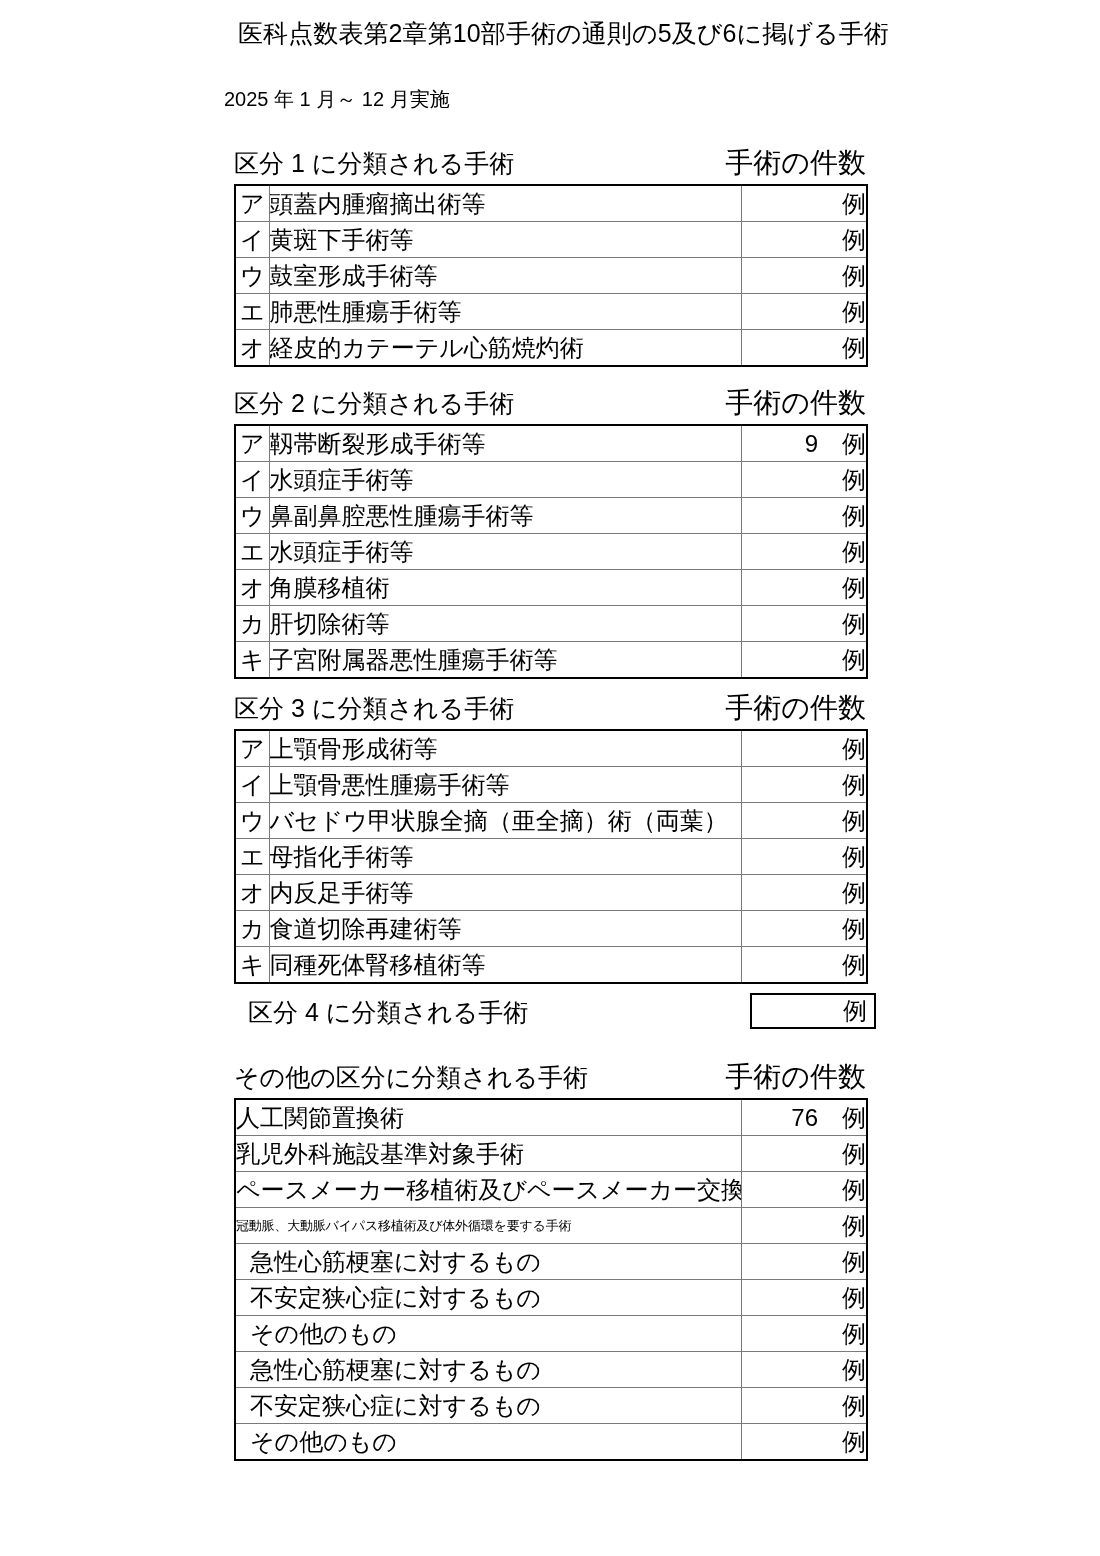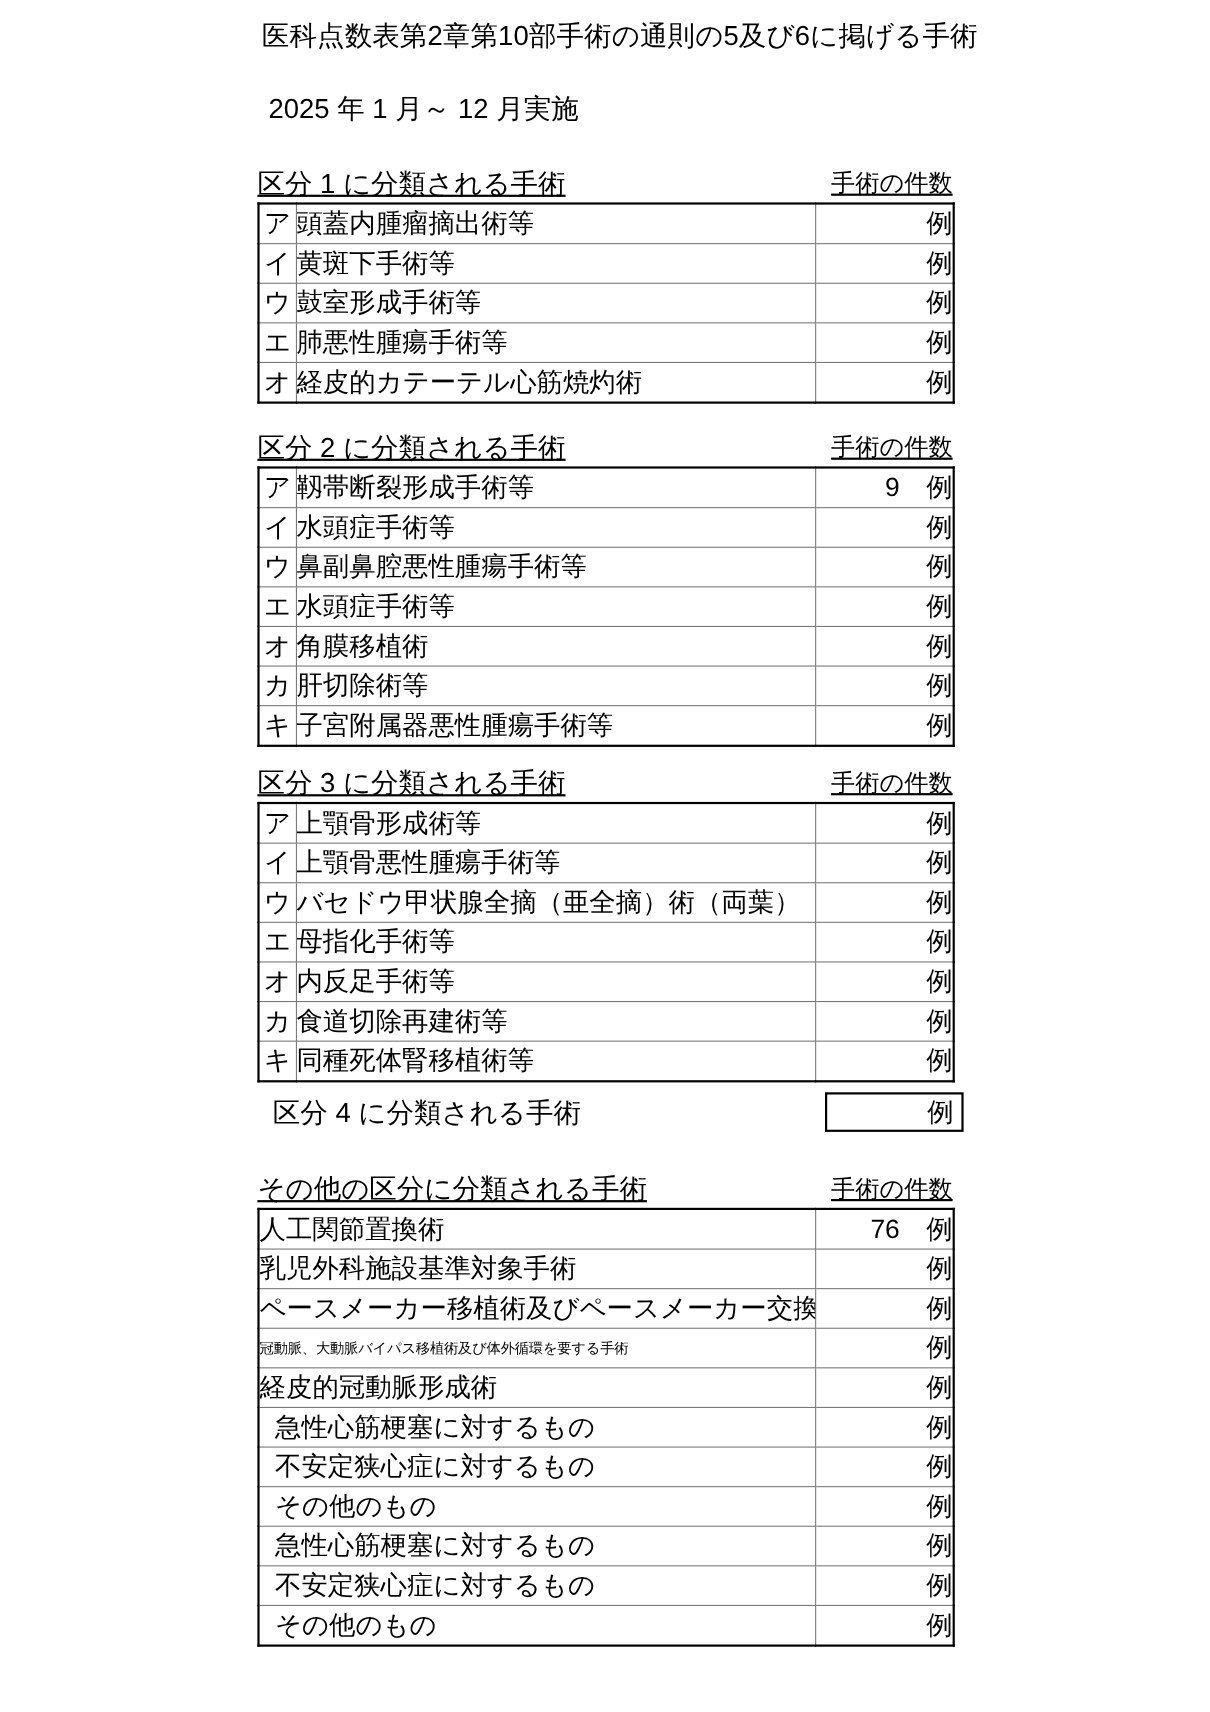--- a/index.html
+++ b/index.html
@@ -29,49 +29,47 @@
     position: absolute;
     left: 238px;
     top: 16px;
     font-size: 25px;
     line-height: 34px;
     letter-spacing: 0.1px;
     white-space: nowrap;
   }
   .doc-period {
     position: absolute;
-    left: 244px;
+    left: 224px;
     top: 82px;
-    font-size: 25px;
+    font-size: 20px;
     line-height: 34px;
     white-space: nowrap;
   }
 
   
   .section {
     position: absolute;
     left: 234px;
     width: 632px;
   }
 
   .section-head {
     display: flex;
-    align-items: flex-end;
     justify-content: space-between;
     height: 34px;
     margin-bottom: 2px;
-    text-decoration: underline;
   }
   .section-title {
     font-size: 25px;
     line-height: 30px;
     white-space: nowrap;
   }
   .section-count-label {
-    font-size: 22px;
+    font-size: 28px;
     line-height: 30px;
     white-space: nowrap;
   }
 
   
   table.grid {
     border-collapse: collapse;
     width: 632px;
     table-layout: fixed;
     border: 2px solid #000;
@@ -359,24 +357,20 @@
           </tr>
           <tr>
             <td class="label">ペースメーカー移植術及びペースメーカー交換術</td>
             <td class="count"><span class="num"></span><span class="unit">例</span></td>
           </tr>
           <tr>
             <td class="label small">冠動脈、大動脈バイパス移植術及び体外循環を要する手術</td>
             <td class="count"><span class="num"></span><span class="unit">例</span></td>
           </tr>
           <tr>
-            <td class="label">経皮的冠動脈形成術</td>
-            <td class="count"><span class="num"></span><span class="unit">例</span></td>
-          </tr>
-          <tr>
             <td class="label indent">急性心筋梗塞に対するもの</td>
             <td class="count"><span class="num"></span><span class="unit">例</span></td>
           </tr>
           <tr>
             <td class="label indent">不安定狭心症に対するもの</td>
             <td class="count"><span class="num"></span><span class="unit">例</span></td>
           </tr>
           <tr>
             <td class="label indent">その他のもの</td>
             <td class="count"><span class="num"></span><span class="unit">例</span></td>

